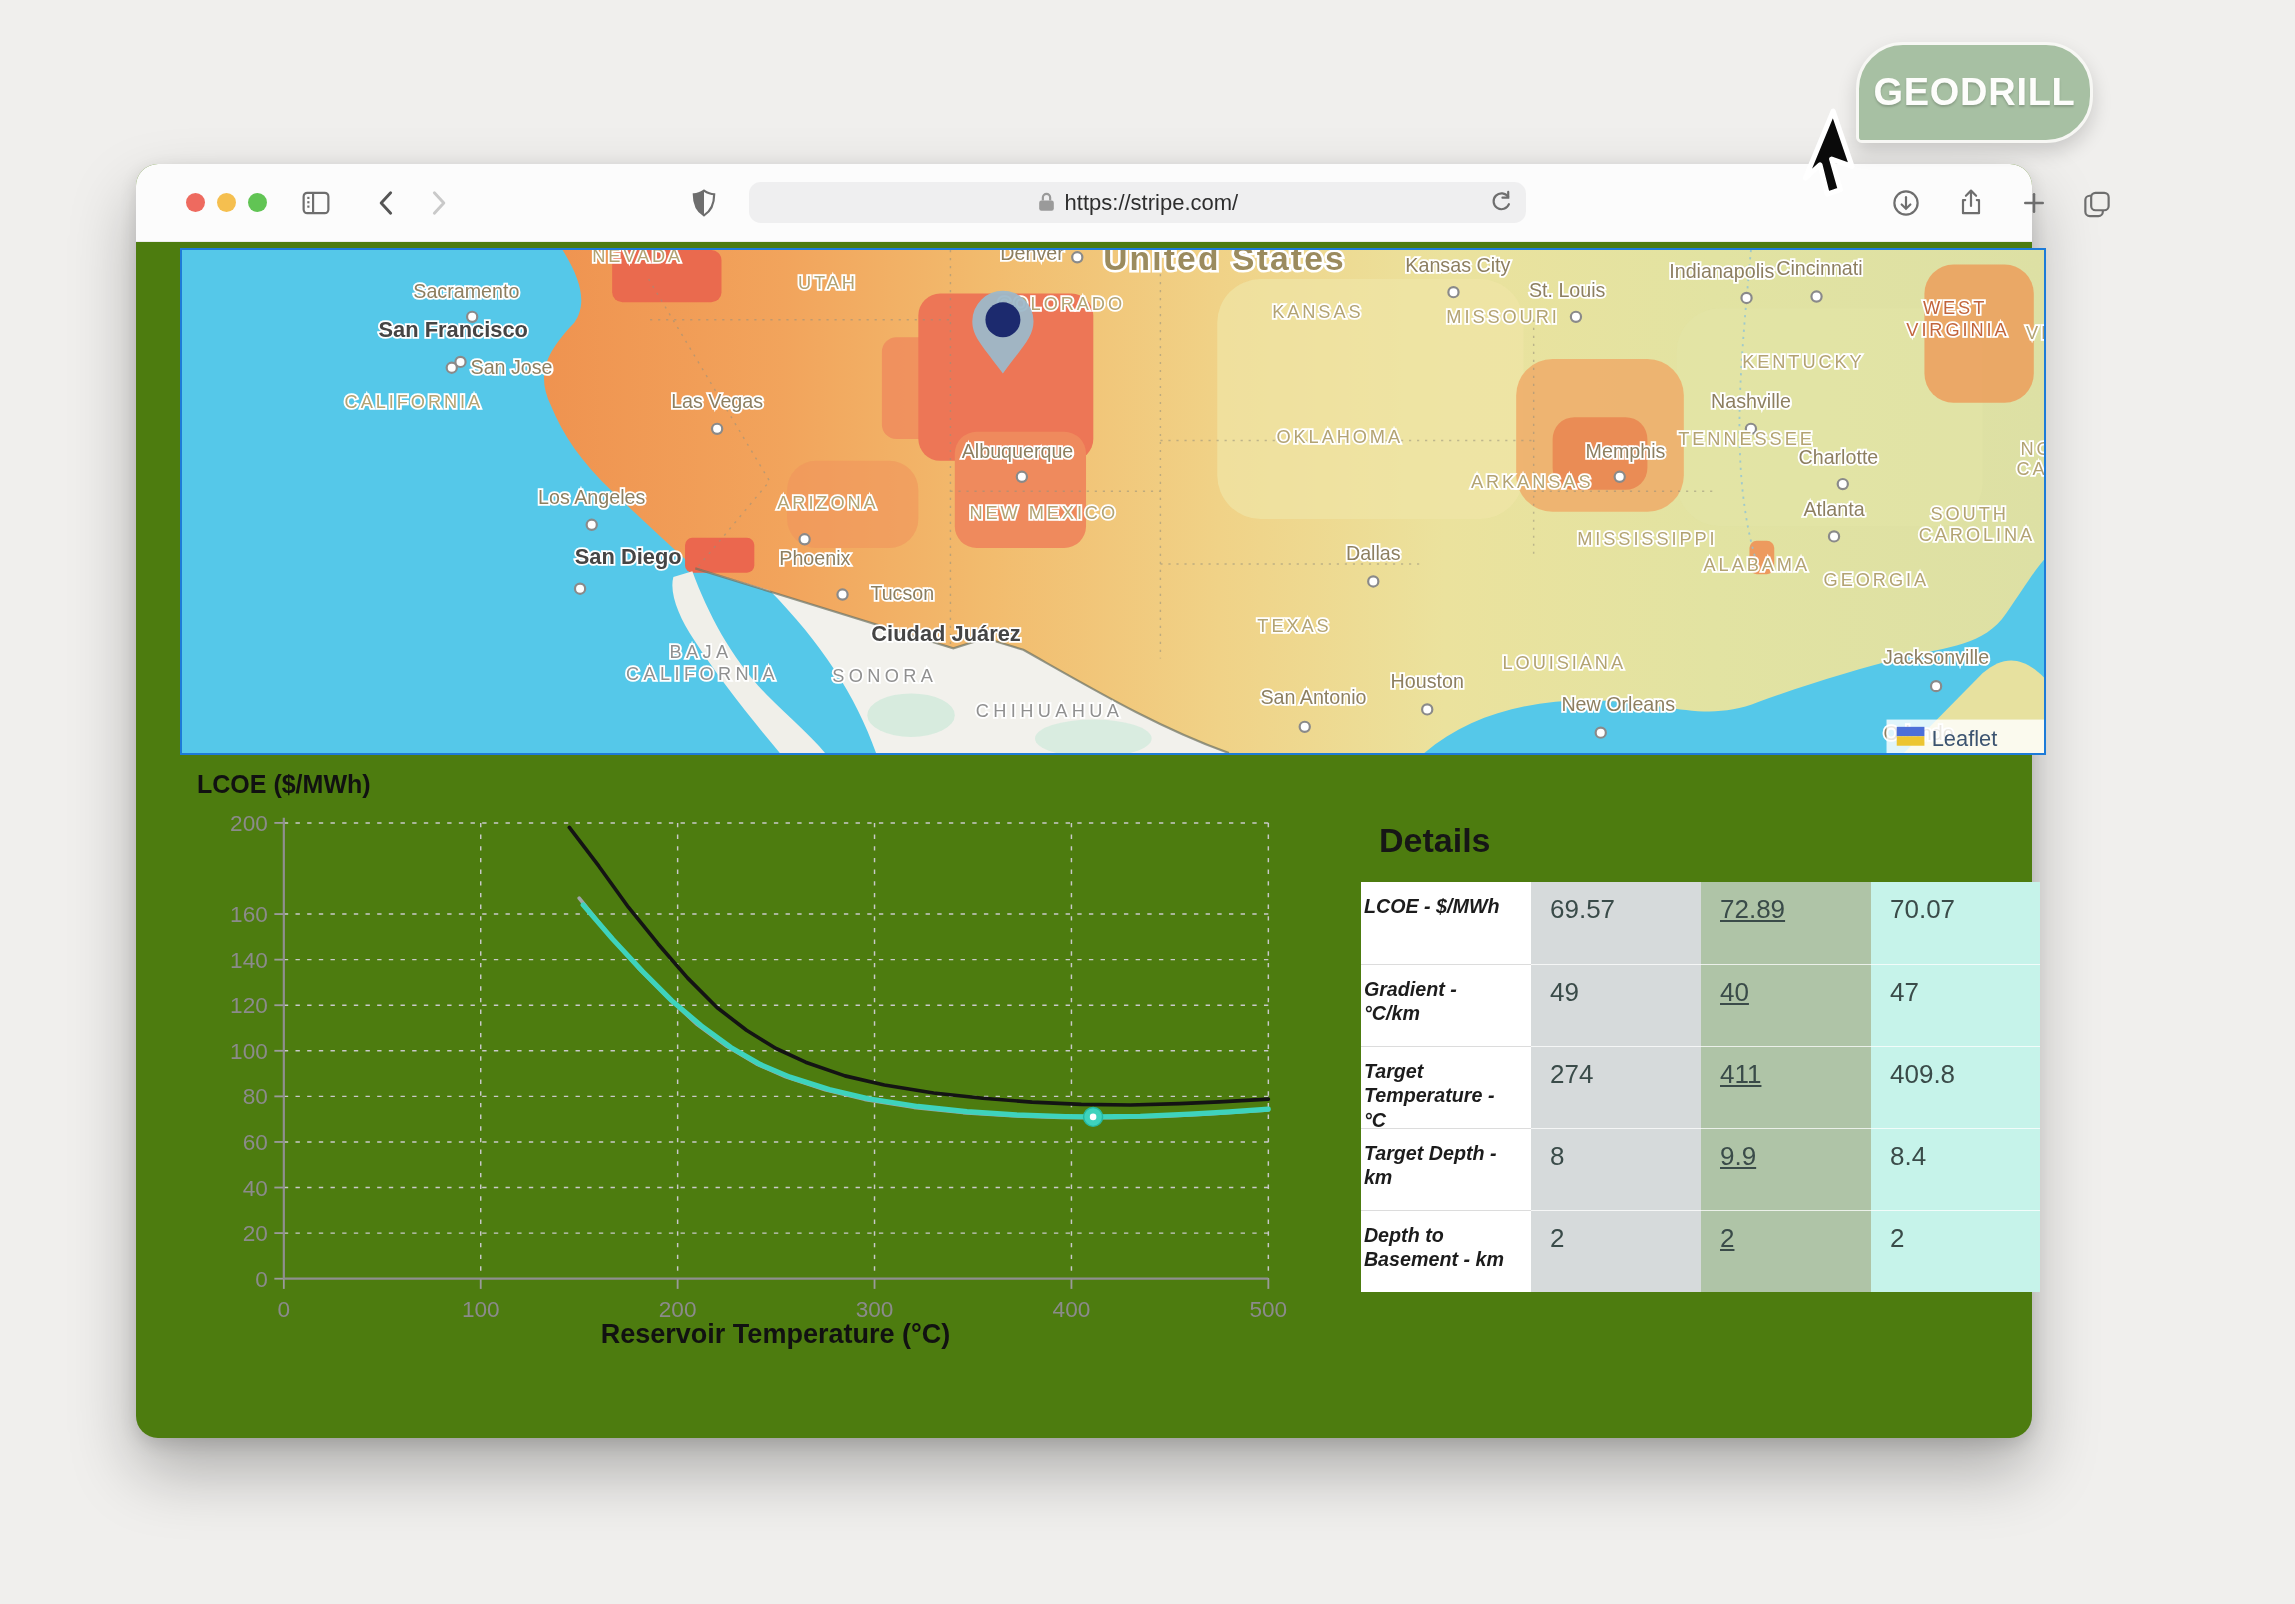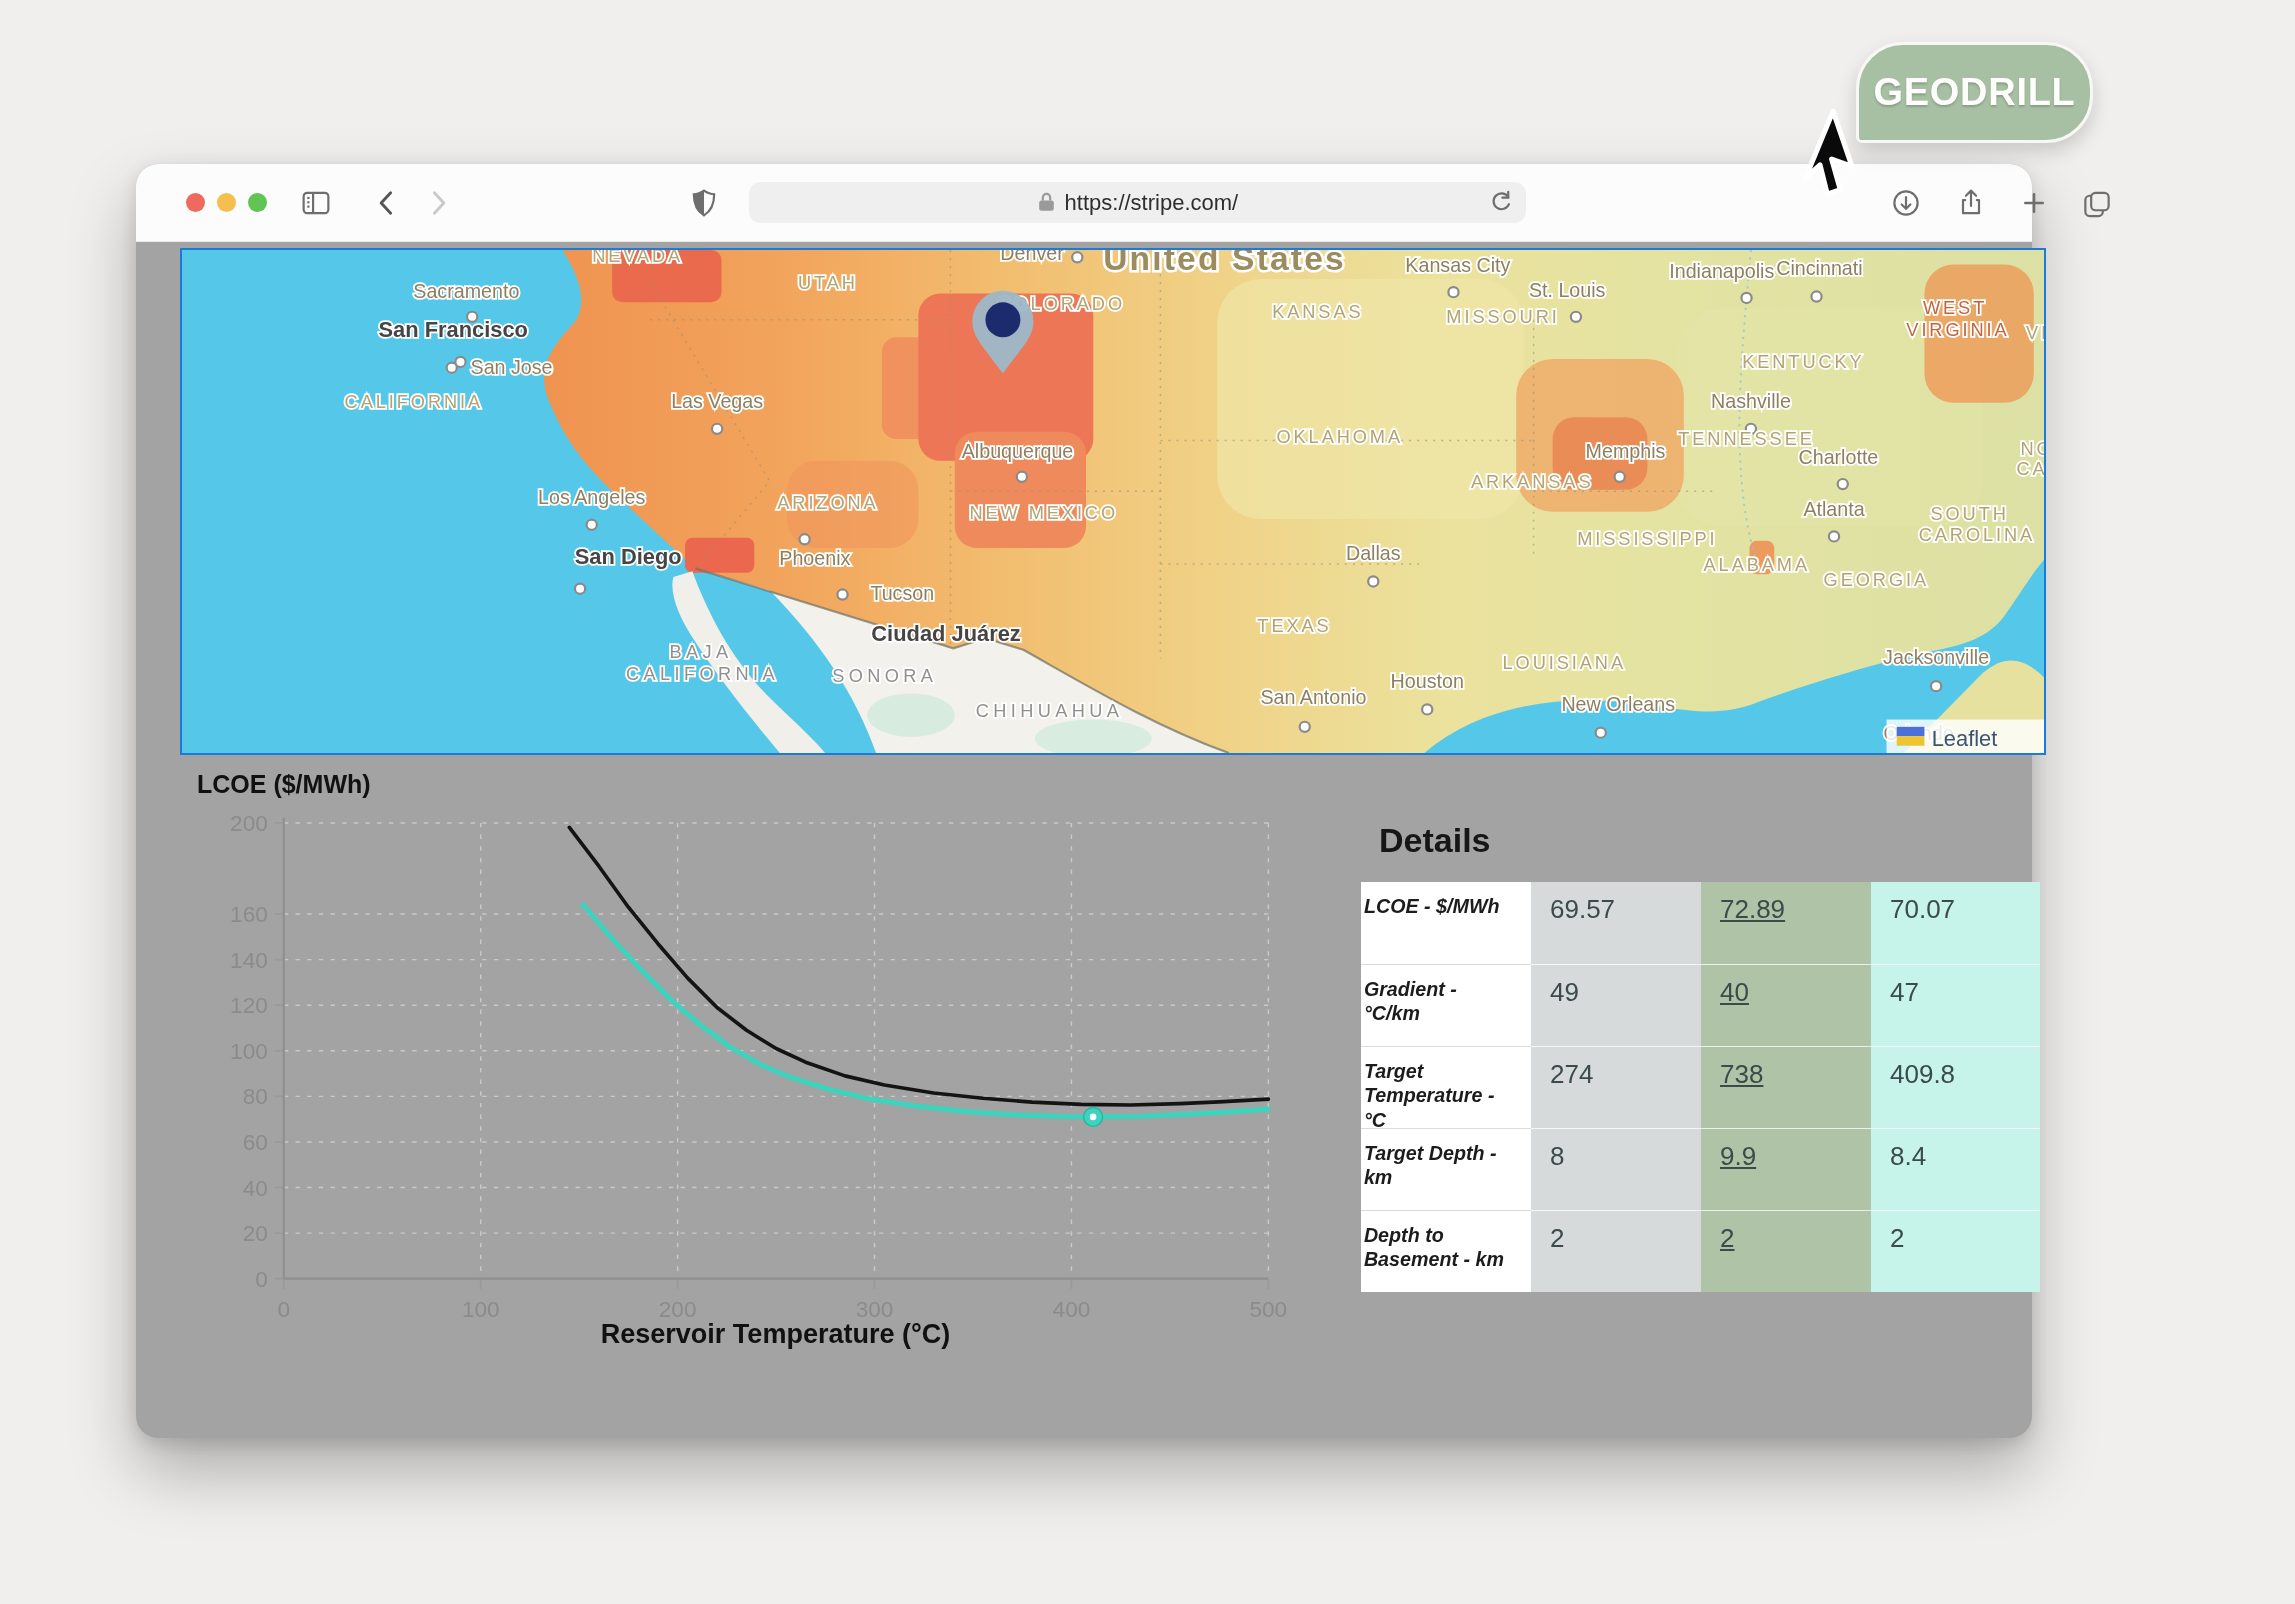--- a/index.html
+++ b/index.html
@@ -1,17 +1,17 @@
 <!DOCTYPE html>
 <html style="font-size:11.7px"><head>
 <meta charset="utf-8">
 <style>
   html,body{margin:0;padding:0;}
   body{width:2295px;height:1604px;background:#f0efed;font-family:"Liberation Sans",sans-serif;overflow:hidden;position:relative;}
-  .window{position:absolute;left:136px;top:164px;width:1896px;height:1274px;background:#a3a3a3;border-radius:22px;box-shadow:0 33px 66px rgba(0,0,0,.28),0 5.8px 17.5px rgba(0,0,0,.12);}
+  .window{position:absolute;left:136px;top:164px;width:1896px;height:1274px;background:#4d7c0f;border-radius:22px;box-shadow:0 33px 66px rgba(0,0,0,.28),0 5.8px 17.5px rgba(0,0,0,.12);}
   
   .toolbar{position:absolute;left:0;top:0;width:100%;height:77px;border-radius:22px 22px 0 0;background:#fcfcfc;border-bottom:0.7px solid #ececec;}
   .tl{position:absolute;top:29px;width:19px;height:19px;border-radius:50%;}
   .tl.r{left:50px;background:#ee6a5f;} .tl.y{left:81px;background:#f5bf4f;} .tl.g{left:112px;background:#61c454;}
   .tbi{position:absolute;top:21px;width:35px;height:35px;color:#6e6e6e;display:flex;align-items:center;justify-content:center;}
   .tbi svg{width:32px;height:32px;}
   .urlbar{position:absolute;left:613px;top:18px;width:777px;height:41px;background:#efeff0;border-radius:11.7px;display:flex;align-items:center;justify-content:center;gap:8.8px;}
   .urlbar .url{font-size:22px;color:#2e2e2e;}
   .urlbar .lock{color:#9a9a9a;}
   .urlbar .reload{position:absolute;right:11.7px;color:#6e6e6e;}
@@ -332,21 +332,21 @@
       <div class="dval c2 row1">72.89</div>
       <div class="dval c3 row1">70.07</div>
 
       <div class="dlab">Gradient - °C/km</div>
       <div class="dval c1">49</div>
       <div class="dval c2">40</div>
       <div class="dval c3">47</div>
 
       <div class="dlab">Target Temperature - °C</div>
       <div class="dval c1">274</div>
-      <div class="dval c2">738</div>
+      <div class="dval c2">411</div>
       <div class="dval c3">409.8</div>
 
       <div class="dlab">Target Depth - km</div>
       <div class="dval c1">8</div>
       <div class="dval c2">9.9</div>
       <div class="dval c3">8.4</div>
 
       <div class="dlab">Depth to Basement - km</div>
       <div class="dval c1">2</div>
       <div class="dval c2">2</div>

